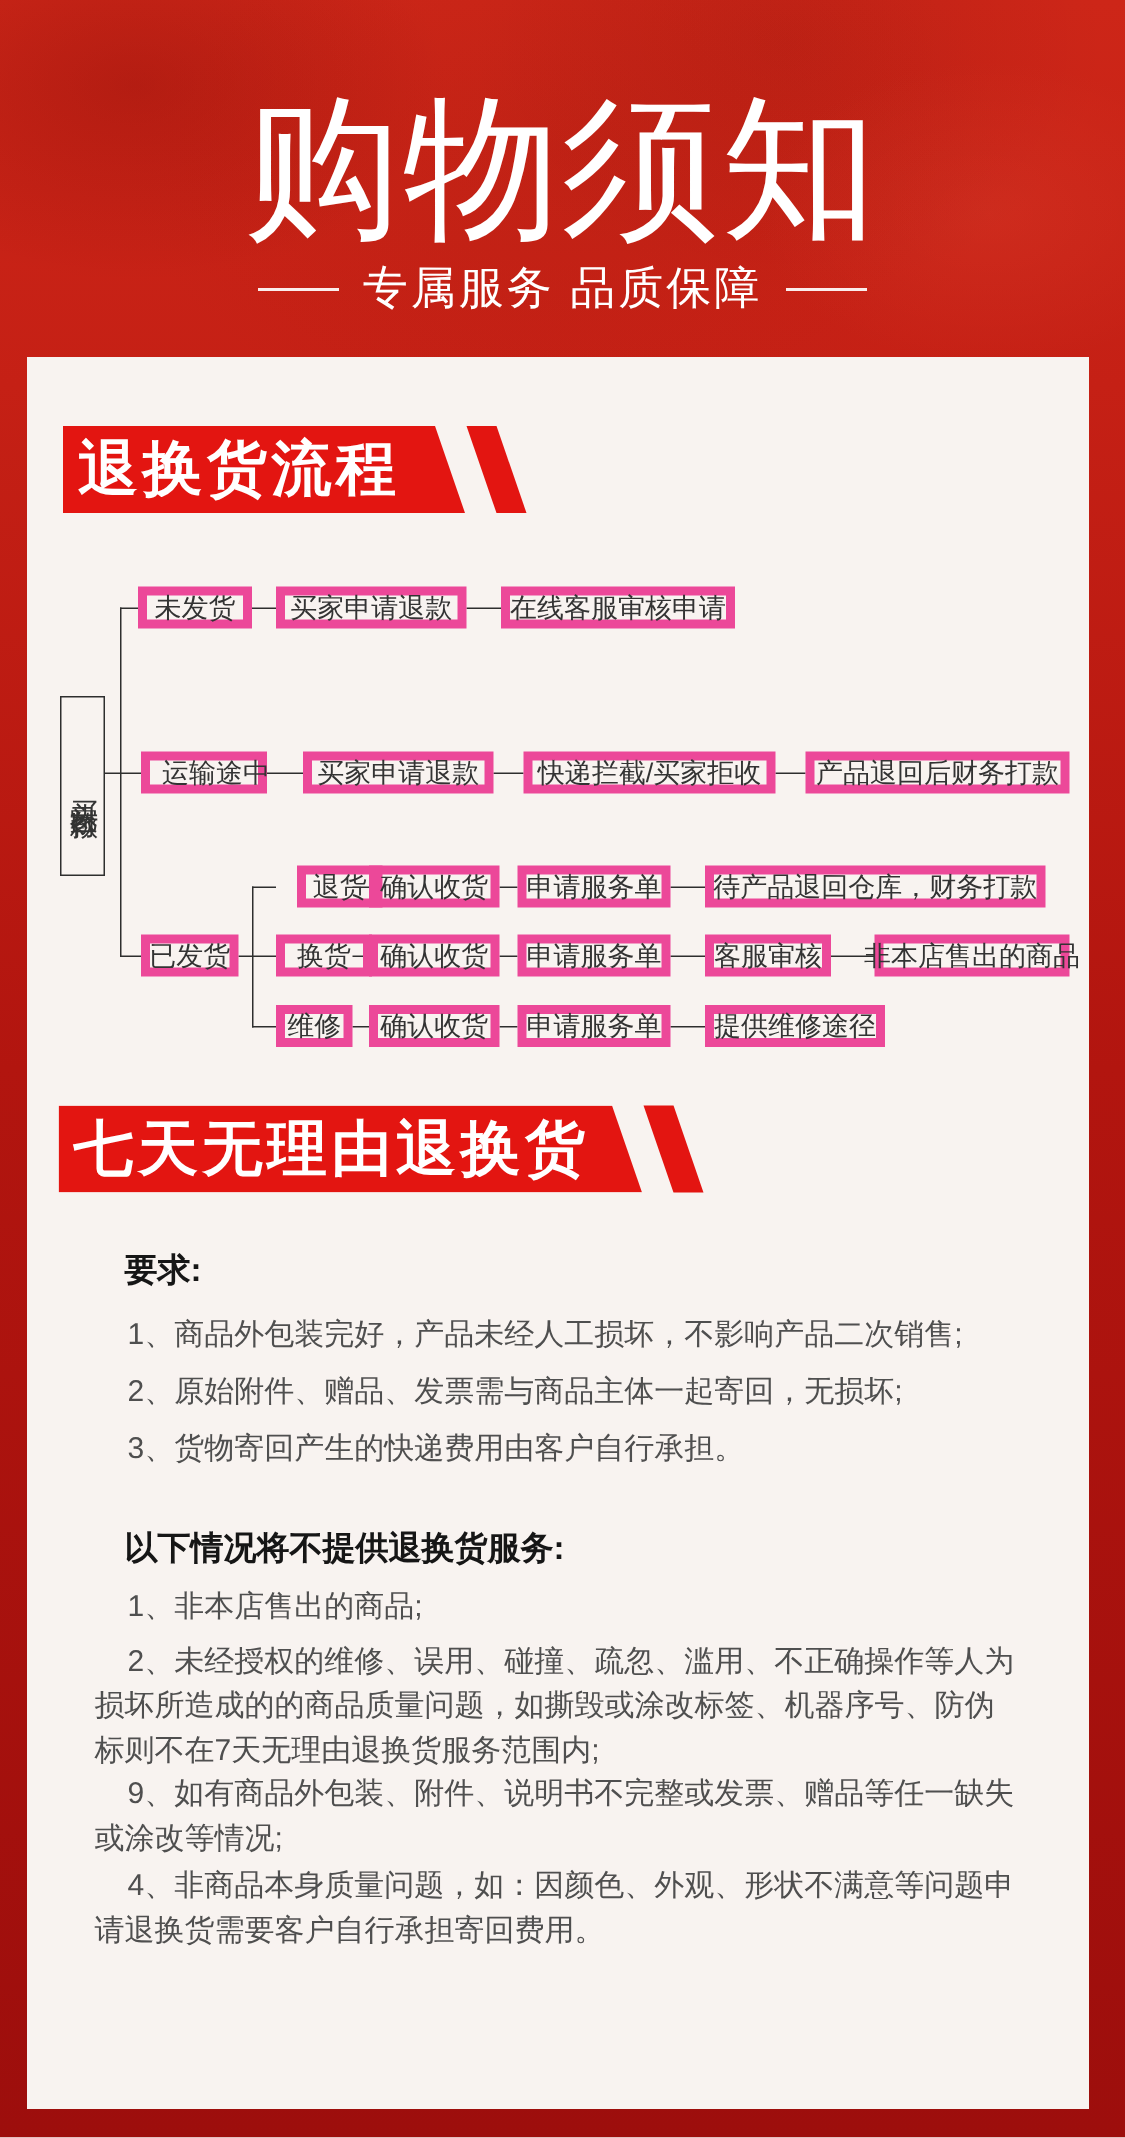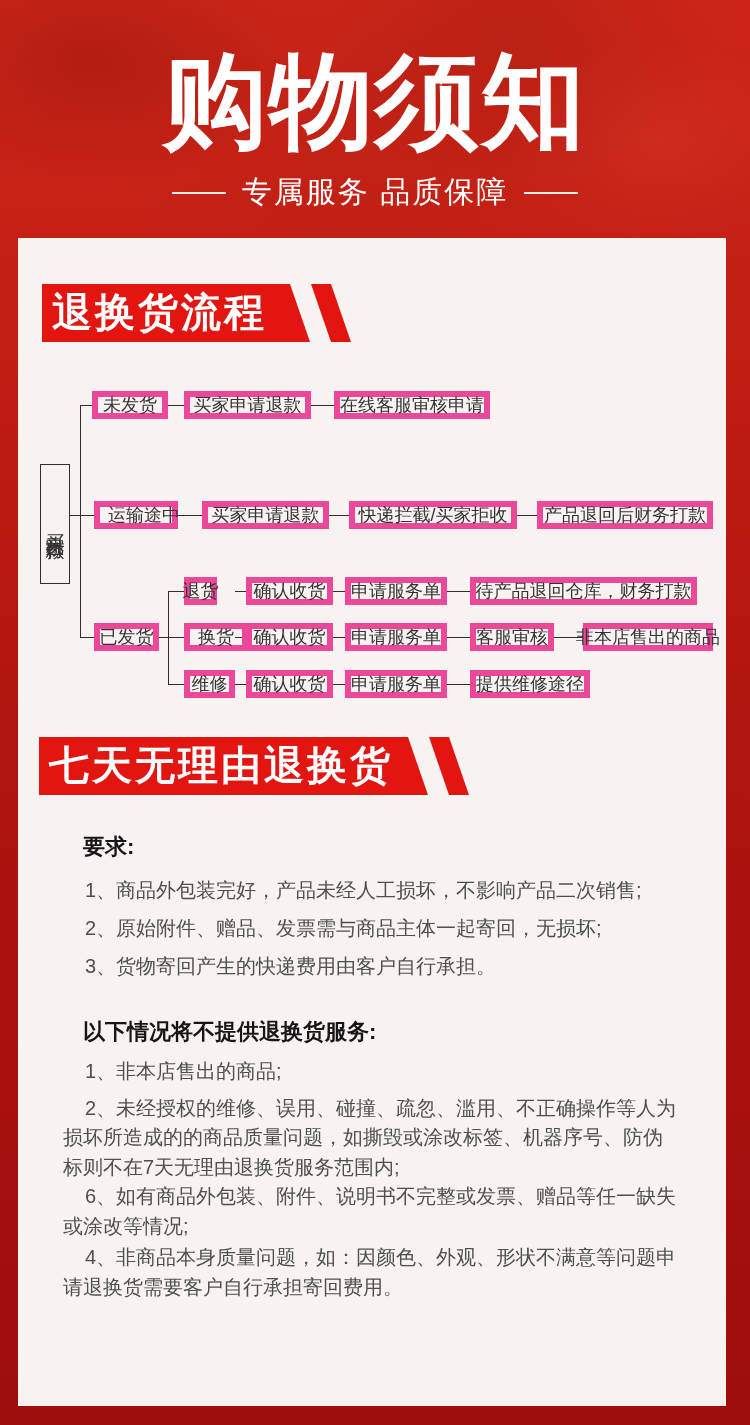--- a/index.html
+++ b/index.html
@@ -5,22 +5,22 @@
   html,body{margin:0;padding:0;}
   body{width:750px;font-family:"Liberation Sans","DejaVu Sans",sans-serif;}
   .page{position:relative;width:750px;height:1425px;overflow:hidden;
     background:
       radial-gradient(ellipse 320px 200px at 12% 4%, rgba(120,8,4,.28), transparent 65%),
       radial-gradient(ellipse 260px 170px at 88% 10%, rgba(255,120,90,.10), transparent 60%),
       radial-gradient(ellipse 420px 280px at 50% 7%, rgba(150,25,12,.16), transparent 70%),
       radial-gradient(ellipse 300px 240px at 70% 2%, rgba(90,5,2,.12), transparent 70%),
       linear-gradient(180deg,#cd2618 0%,#c52015 18%,#b2150f 50%,#9d0e0c 100%);}
   
-  .hd-title{margin:0;padding-top:46px;text-align:center;font-size:104px;line-height:110px;
-    font-weight:700;color:#ffffff;letter-spacing:2px;}
+  .hd-title{margin:0;padding-top:58px;text-align:center;font-size:104px;line-height:110px;
+    font-weight:400;color:#ffffff;letter-spacing:2px;}
   .hd-subrow{position:absolute;top:172px;left:0;width:100%;display:flex;align-items:center;
     justify-content:center;gap:16px;}
   .hd-subline{width:54px;height:2px;background:rgba(255,255,255,.92);}
   .hd-subtitle{font-size:30px;color:#ffffff;letter-spacing:2px;white-space:nowrap;}
   
   .card{position:absolute;left:18px;top:238px;width:708px;height:1168px;background:#f8f3f0;}
   
   .banner{position:absolute;height:58px;}
   .banner-main{position:absolute;left:0;top:0;width:100%;height:100%;background:#e31511;
     clip-path:polygon(0 0, calc(100% - 20px) 0, 100% 100%, 0 100%);}
@@ -107,21 +107,21 @@
       <div class="fbox" style="left:166px;top:3px;width:127px;">买家申请退款</div>
       <div class="fbox" style="left:316px;top:3px;width:156px;">在线客服审核申请</div>
 
       <div class="fbox" style="left:76px;top:113px;width:84px;padding-left:16px;">运输途中</div>
       <div class="fbox" style="left:184px;top:113px;width:127px;">买家申请退款</div>
       <div class="fbox" style="left:331px;top:113px;width:168px;">快递拦截/买家拒收</div>
       <div class="fbox" style="left:519px;top:113px;width:176px;">产品退回后财务打款</div>
 
       <div class="fbox" style="left:76px;top:235px;width:65px;">已发货</div>
 
-      <div class="fbox" style="left:166px;top:189px;width:33px;font-family:Liberation Mono, monospace;">退货</div>
+      <div class="fbox" style="left:180px;top:189px;width:57px;font-family:Liberation Mono, monospace;">退货</div>
       <div class="fbox" style="left:228px;top:189px;width:87px;">确认收货</div>
       <div class="fbox" style="left:327px;top:189px;width:102px;">申请服务单</div>
       <div class="fbox" style="left:452px;top:189px;width:227px;">待产品退回仓库，财务打款</div>
 
       <div class="fbox" style="left:166px;top:235px;width:64px;">换货</div>
       <div class="fbox" style="left:228px;top:235px;width:87px;">确认收货</div>
       <div class="fbox" style="left:327px;top:235px;width:102px;">申请服务单</div>
       <div class="fbox" style="left:452px;top:235px;width:84px;">客服审核</div>
       <div class="fbox" style="left:565px;top:235px;width:130px;">非本店售出的商品</div>
 
@@ -138,18 +138,18 @@
     </div>
 
     <div class="textblock">
       <h3 class="sec-title">要求:</h3>
       <p class="req-item">1、商品外包装完好，产品未经人工损坏，不影响产品二次销售;</p>
       <p class="req-item">2、原始附件、赠品、发票需与商品主体一起寄回，无损坏;</p>
       <p class="req-item">3、货物寄回产生的快递费用由客户自行承担。</p>
       <h3 class="sec-title second">以下情况将不提供退换货服务:</h3>
       <p class="exc-item g1">1、非本店售出的商品;</p>
       <p class="exc-item">2、未经授权的维修、误用、碰撞、疏忽、滥用、不正确操作等人为损坏所造成的的商品质量问题，如撕毁或涂改标签、机器序号、防伪标则不在7天无理由退换货服务范围内;</p>
-      <p class="exc-item g3">6、如有商品外包装、附件、说明书不完整或发票、赠品等任一缺失或涂改等情况;</p>
+      <p class="exc-item g3">9、如有商品外包装、附件、说明书不完整或发票、赠品等任一缺失或涂改等情况;</p>
       <p class="exc-item">4、非商品本身质量问题，如：因颜色、外观、形状不满意等问题申请退换货需要客户自行承担寄回费用。</p>
     </div>
 
   </div>
 </div>
 
 </body></html>

